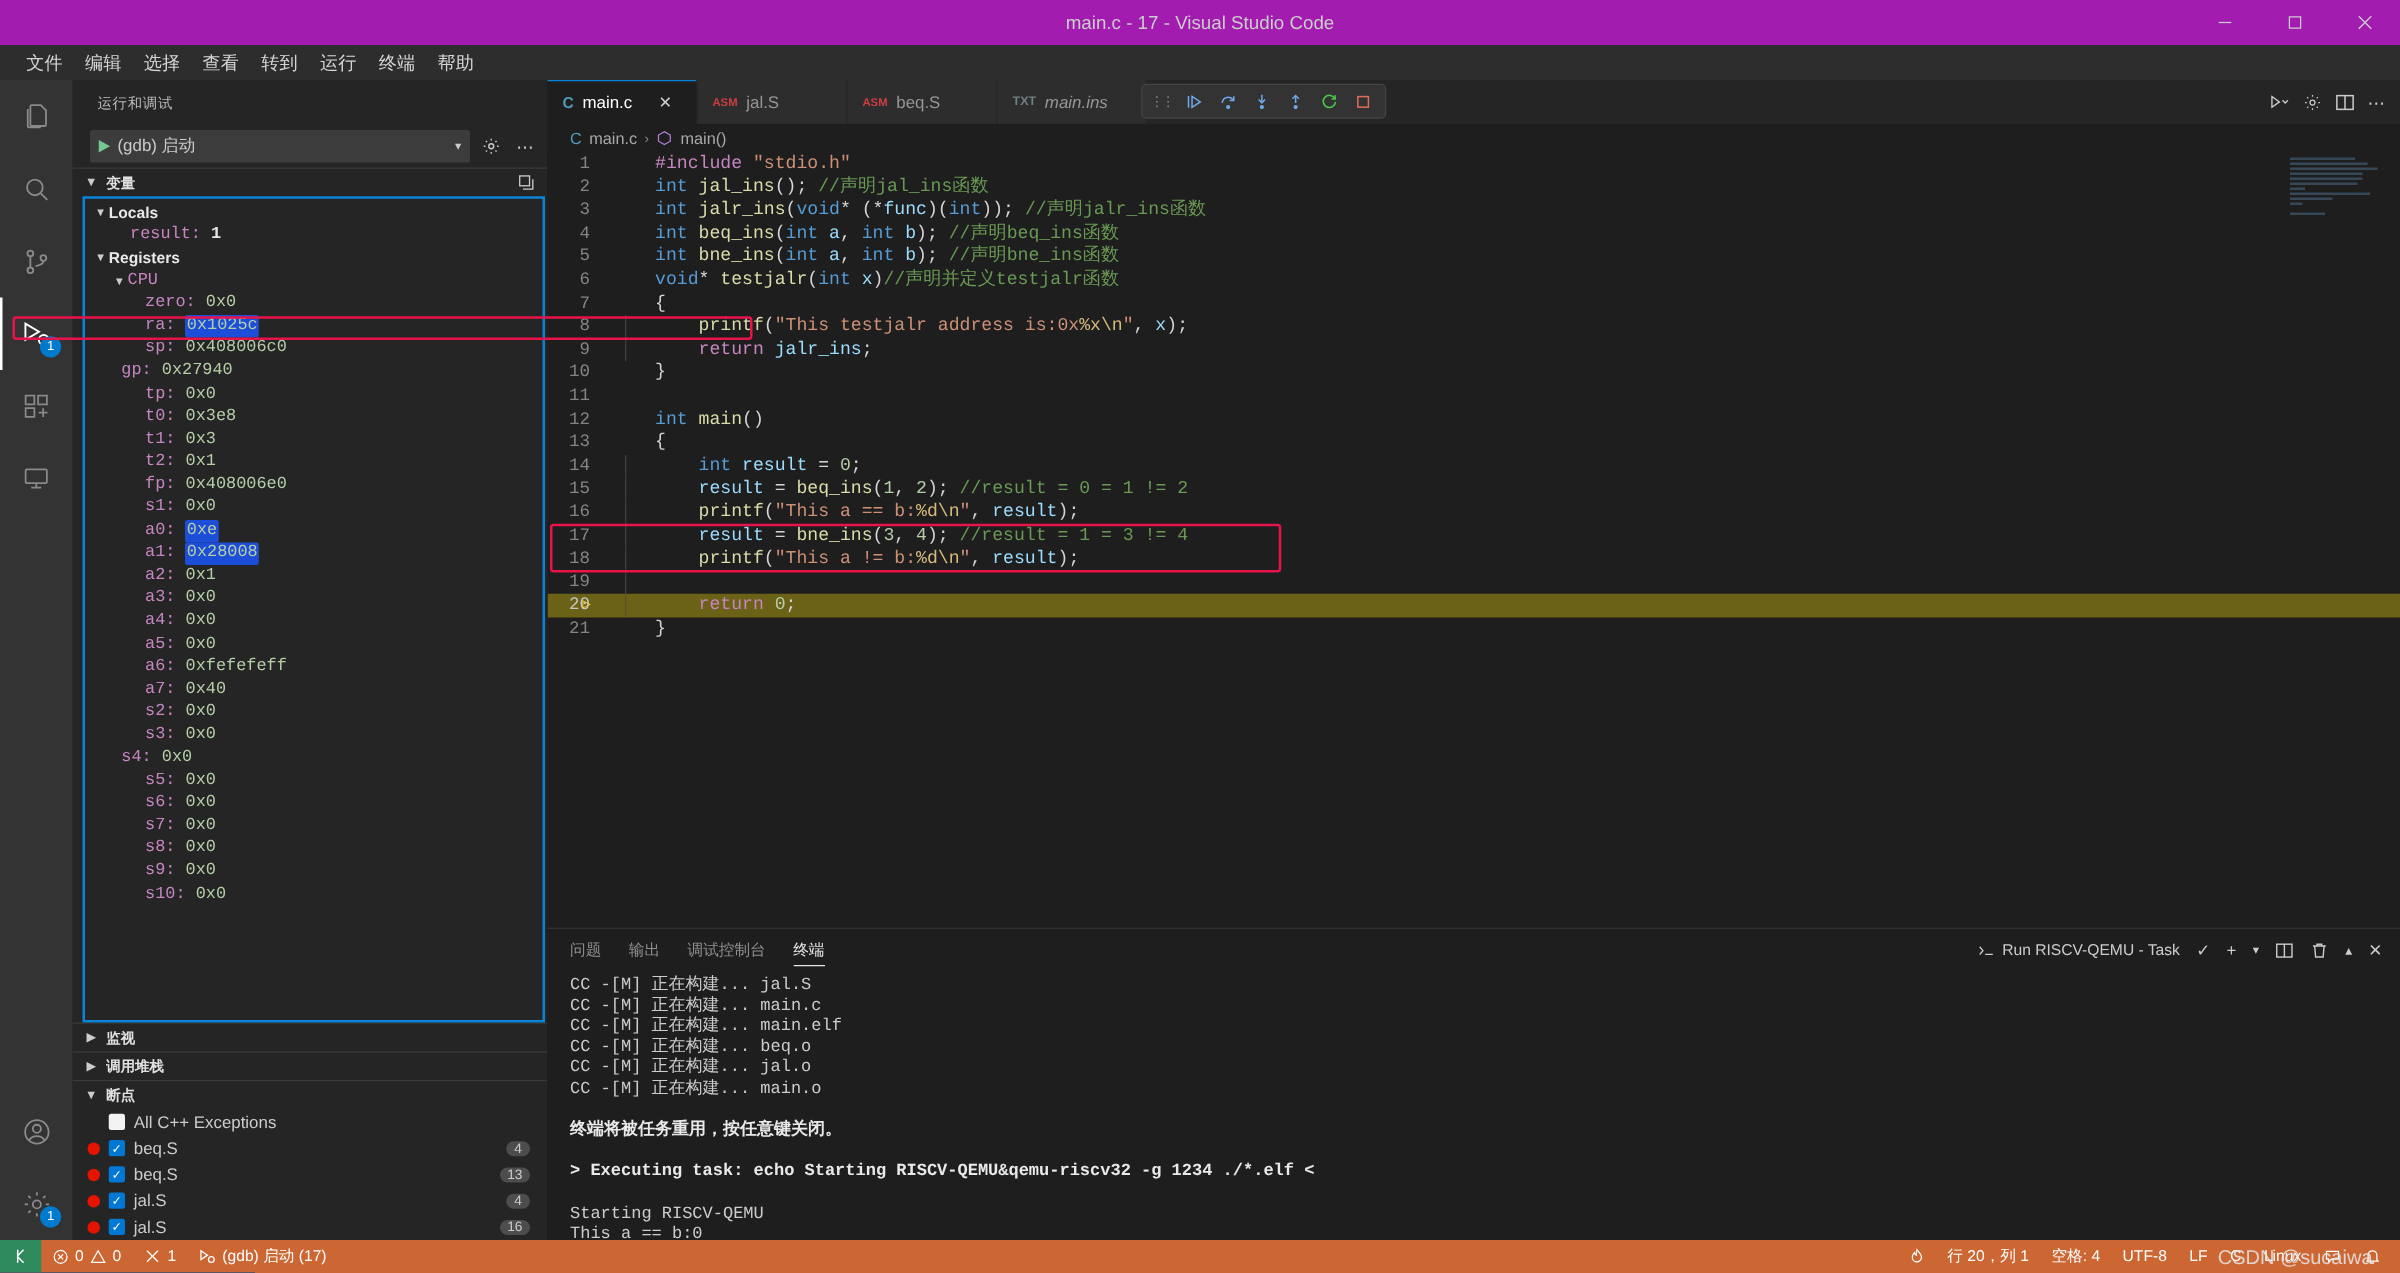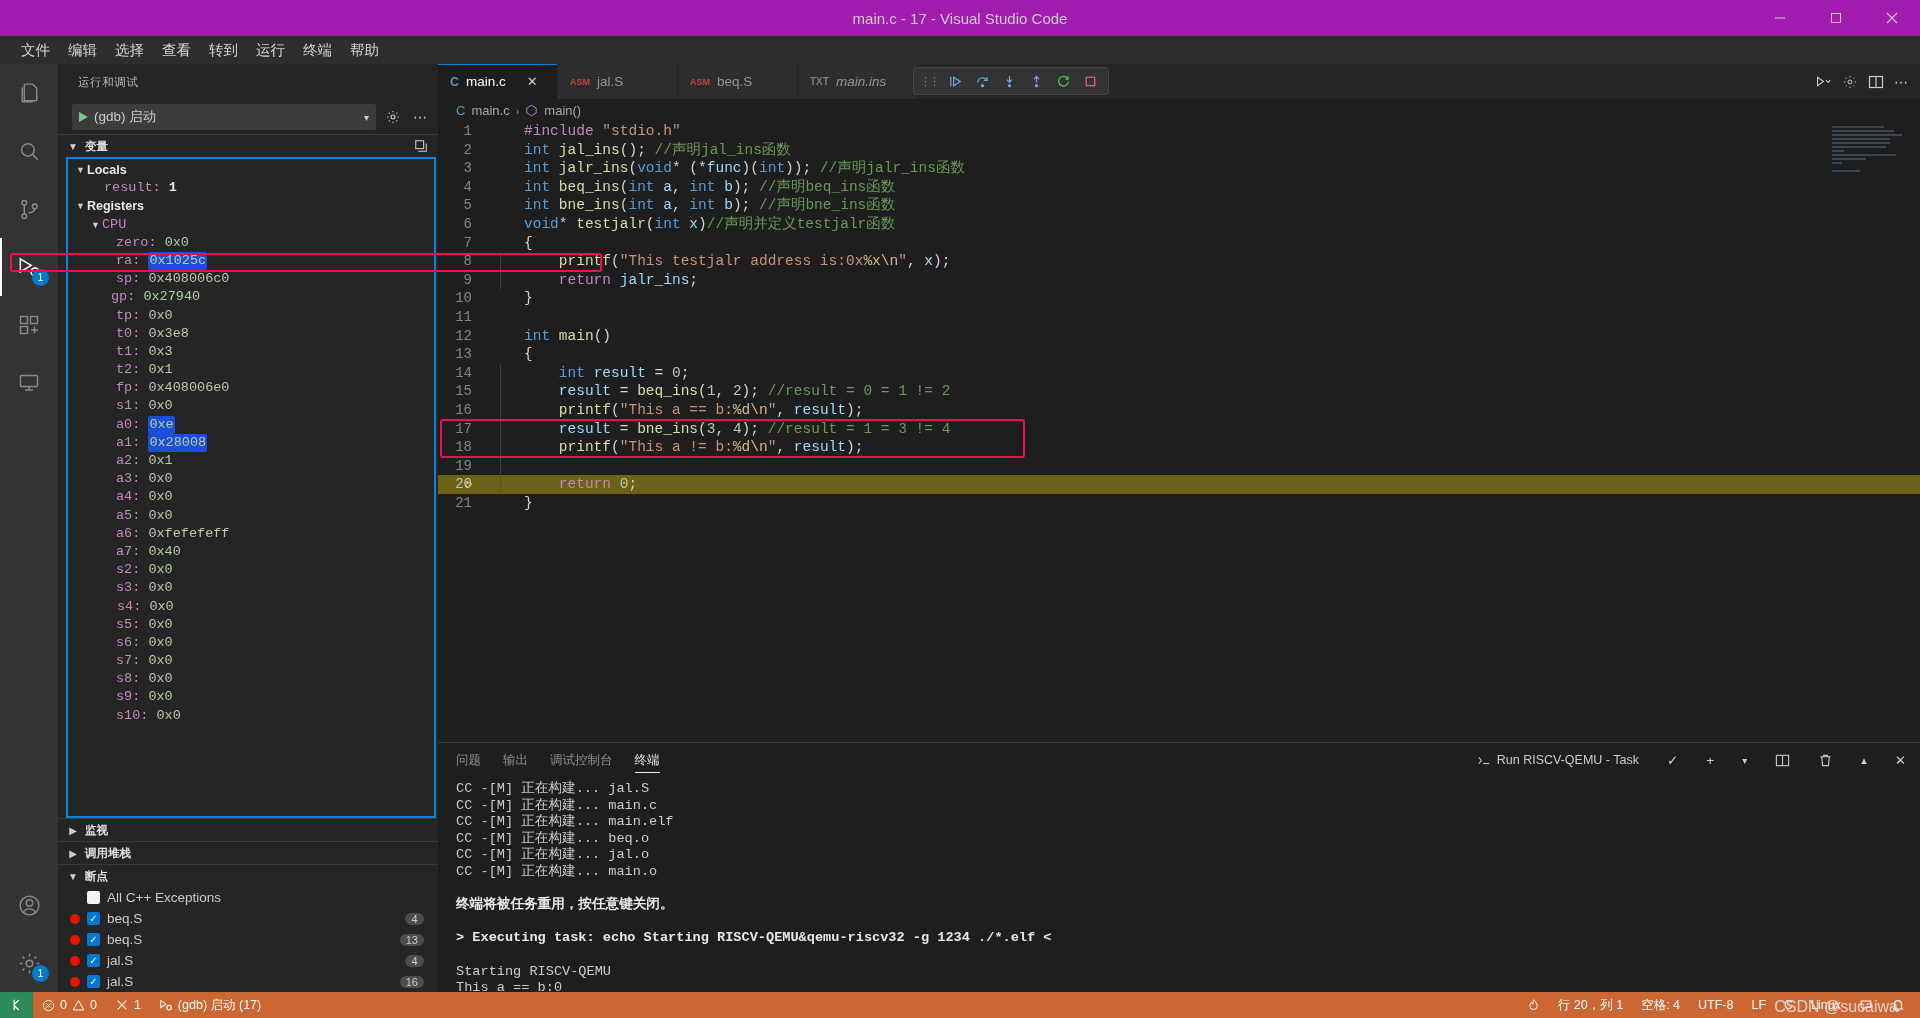--- a/index.html
+++ b/index.html
@@ -121,21 +121,21 @@
 
   .minimap { position:absolute; right:14px; top:4px; width:74px; height:64px; opacity:.55; }
   .mm-line { height:2px; margin-bottom:2px; background:#4a6a88; }
 
   
   .panel { height:250px; background:#1e1e1e; border-top:1px solid #3a3a3a; display:flex; flex-direction:column; flex:0 0 250px; }
   .panel-tabs { height:34px; display:flex; align-items:center; padding-left:18px; gap:22px; flex:0 0 34px; }
   .ptab { font-size:12.5px; color:#8f8f8f; height:34px; display:flex; align-items:center; position:relative; }
   .ptab.active { color:#e7e7e7; }
   .ptab.active::after { content:""; position:absolute; left:0; right:0; bottom:4px; height:1px; background:#e7e7e7; }
-  .panel-right { margin-left:auto; display:flex; align-items:center; gap:28px; padding-right:14px; color:#cccccc; font-size:13.5px;}
+  .panel-right { margin-left:auto; display:flex; align-items:center; gap:13px; padding-right:14px; color:#cccccc; font-size:13.5px;}
   .task-chip { display:flex; align-items:center; gap:6px; font-size:12.5px; color:#cccccc; }
 
   .term { flex:1; padding:4px 0 0 18px; font-family:"Liberation Mono", monospace; font-size:13.6px; line-height:16.6px;
           color:#cccccc; white-space:pre; position:relative; overflow:hidden; }
   .term b { font-weight:bold; color:#e9e9e9; }
 
   
   .statusbar { height:26px; background:#cc6633; display:flex; align-items:center; color:#ffffff; font-size:12.5px; flex:0 0 26px; }
   .sb-left { display:flex; align-items:center; height:26px; }
   .sb-item { display:flex; align-items:center; gap:5px; padding:0 9px; height:26px; }
@@ -302,38 +302,38 @@
               <span class="twist">▼</span>
               <span class="tlabel-bold">Registers</span>
             </div>
             <div class="trow" style="padding-left: 21px;">
               <span class="twist">▼</span>
               <span class="tname-cpu">CPU</span>
             </div>
             <div class="trow" style="padding-left: 48px;"><span class="reg-name">zero:</span>&nbsp;<span class="reg-val">0x0</span></div>
             <div class="trow" style="padding-left: 48px;"><span class="reg-name">ra:</span>&nbsp;<span class="reg-val hl">0x1025c</span></div>
             <div class="trow" style="padding-left: 48px;"><span class="reg-name">sp:</span>&nbsp;<span class="reg-val">0x408006c0</span></div>
-            <div class="trow" style="padding-left: 43px;"><span class="reg-name">gp:</span>&nbsp;<span class="reg-val">0x27940</span></div>
+            <div class="trow" style="padding-left: 29px;"><span class="reg-name">gp:</span>&nbsp;<span class="reg-val">0x27940</span></div>
             <div class="trow" style="padding-left: 48px;"><span class="reg-name">tp:</span>&nbsp;<span class="reg-val">0x0</span></div>
             <div class="trow" style="padding-left: 48px;"><span class="reg-name">t0:</span>&nbsp;<span class="reg-val">0x3e8</span></div>
             <div class="trow" style="padding-left: 48px;"><span class="reg-name">t1:</span>&nbsp;<span class="reg-val">0x3</span></div>
             <div class="trow" style="padding-left: 48px;"><span class="reg-name">t2:</span>&nbsp;<span class="reg-val">0x1</span></div>
             <div class="trow" style="padding-left: 48px;"><span class="reg-name">fp:</span>&nbsp;<span class="reg-val">0x408006e0</span></div>
             <div class="trow" style="padding-left: 48px;"><span class="reg-name">s1:</span>&nbsp;<span class="reg-val">0x0</span></div>
             <div class="trow" style="padding-left: 48px; font-family: Liberation Mono, monospace;"><span class="reg-name">a0:</span>&nbsp;<span class="reg-val hl">0xe</span></div>
             <div class="trow" style="padding-left: 48px;"><span class="reg-name">a1:</span>&nbsp;<span class="reg-val hl">0x28008</span></div>
             <div class="trow" style="padding-left: 48px;"><span class="reg-name">a2:</span>&nbsp;<span class="reg-val">0x1</span></div>
             <div class="trow" style="padding-left: 48px;"><span class="reg-name">a3:</span>&nbsp;<span class="reg-val">0x0</span></div>
             <div class="trow" style="padding-left: 48px;"><span class="reg-name">a4:</span>&nbsp;<span class="reg-val">0x0</span></div>
             <div class="trow" style="padding-left: 48px;"><span class="reg-name">a5:</span>&nbsp;<span class="reg-val">0x0</span></div>
             <div class="trow" style="padding-left: 48px;"><span class="reg-name">a6:</span>&nbsp;<span class="reg-val">0xfefefeff</span></div>
             <div class="trow" style="padding-left: 48px;"><span class="reg-name">a7:</span>&nbsp;<span class="reg-val">0x40</span></div>
             <div class="trow" style="padding-left: 48px;"><span class="reg-name">s2:</span>&nbsp;<span class="reg-val">0x0</span></div>
             <div class="trow" style="padding-left: 48px;"><span class="reg-name">s3:</span>&nbsp;<span class="reg-val">0x0</span></div>
-            <div class="trow" style="padding-left: 29px; margin-left: 20px;"><span class="reg-name">s4:</span>&nbsp;<span class="reg-val">0x0</span></div>
+            <div class="trow" style="padding-left: 29px;"><span class="reg-name">s4:</span>&nbsp;<span class="reg-val">0x0</span></div>
             <div class="trow" style="padding-left: 48px;"><span class="reg-name">s5:</span>&nbsp;<span class="reg-val">0x0</span></div>
             <div class="trow" style="padding-left: 48px;"><span class="reg-name">s6:</span>&nbsp;<span class="reg-val">0x0</span></div>
             <div class="trow" style="padding-left: 48px;"><span class="reg-name">s7:</span>&nbsp;<span class="reg-val">0x0</span></div>
             <div class="trow" style="padding-left: 48px;"><span class="reg-name">s8:</span>&nbsp;<span class="reg-val">0x0</span></div>
             <div class="trow" style="padding-left: 48px;"><span class="reg-name">s9:</span>&nbsp;<span class="reg-val">0x0</span></div>
             <div class="trow" style="padding-left: 48px;"><span class="reg-name">s10:</span>&nbsp;<span class="reg-val">0x0</span></div>
           </div>
       </div>
 
       <div class="bottom-panes">

